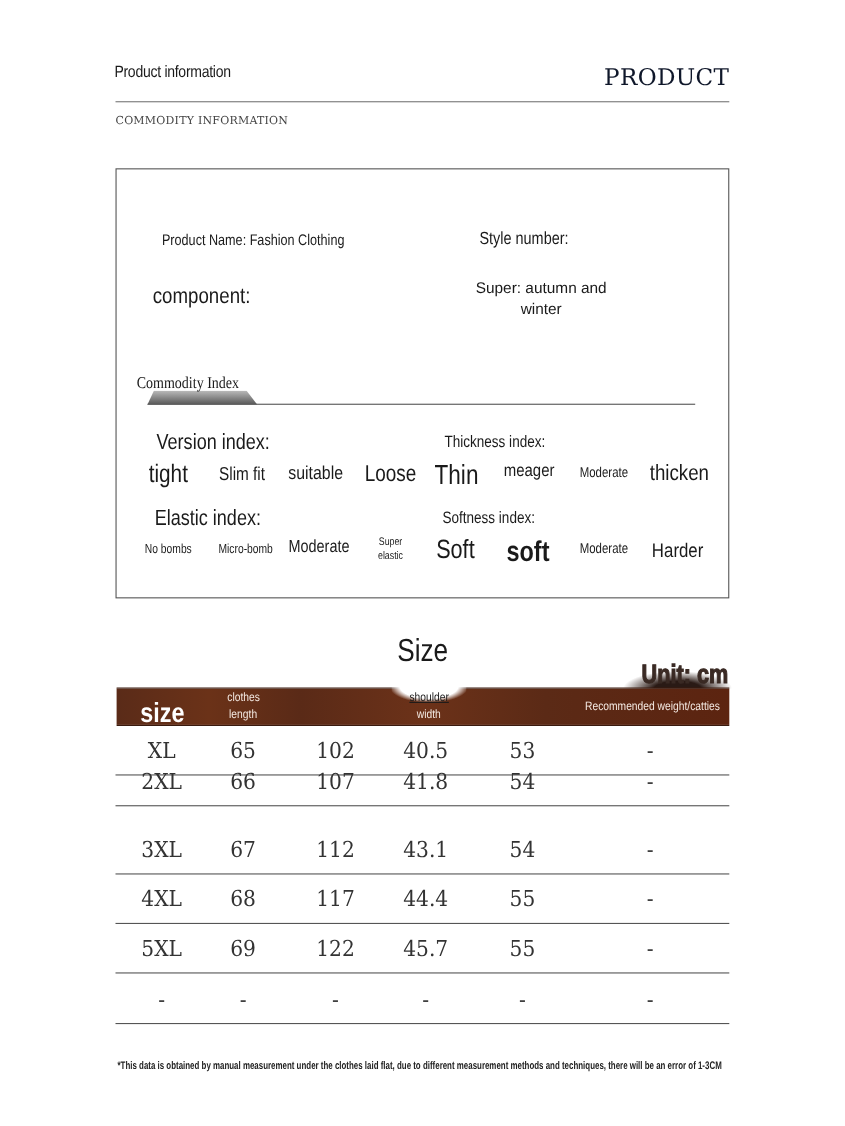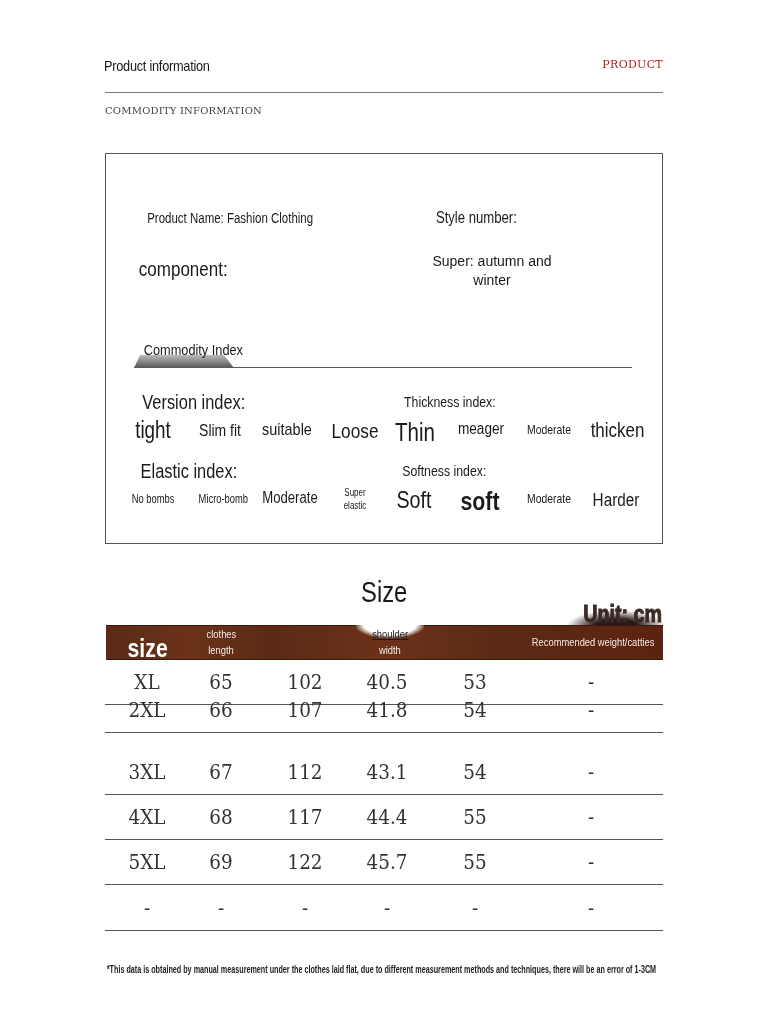--- a/index.html
+++ b/index.html
@@ -4,33 +4,33 @@
 <style>
   html, body { margin: 0; padding: 0; background: #ffffff; }
   body { width: 768px; height: 1024px; position: relative; overflow: hidden;
          font-family: "Liberation Sans", sans-serif; color: #1a1a1a; }
   .abs { position: absolute; }
   .cond { font-family: "Liberation Sans", sans-serif; font-stretch: condensed; transform-origin: left center; }
   .serif { font-family: "DejaVu Serif", serif; }
 
   
   #hdr-title { left: 104px; top: 57px; font-size: 15px; font-weight: 500; letter-spacing: -0.3px; transform: scaleX(0.85); }
-  #hdr-right { right: 105px; top: 58px; font-size: 11px; color: #b91c1c; letter-spacing: 0.3px; }
+  #hdr-right { right: 105px; top: 58px; font-size: 21px; color: #0f172a; letter-spacing: 0.3px; }
   #hdr-line { left: 105px; top: 92px; width: 558px; height: 1px; background: #777; }
   #hdr-sub { left: 105px; top: 105px; font-size: 10px; color: #444; letter-spacing: 0.2px; }
 
   
   #info-box { left: 105px; top: 153px; width: 556px; height: 389px; border: 1px solid #555; }
   .lbl { font-size: 14px; transform: scaleX(0.82); white-space: nowrap; }
   #product-name { left: 129px; top: 210px; }
   #style-number { left: 427px; top: 209px; font-size: 16px; }
   #component { left: 131px; top: 258px; font-size: 20px; transform: scaleX(0.85); }
   #season { left: 430px; top: 252px; width: 124px; text-align: center; font-size: 14px; line-height: 19px; transform: none; white-space: normal; }
 
-  #ci-wrap { left: 135px; top: 341px; }
+  #ci-wrap { left: 116px; top: 341px; font-family: Liberation Serif, serif; }
   #ci-label { font-size: 15px; transform: scaleX(0.85); position: relative; z-index: 2; white-space: nowrap; }
   #ci-shadow { left: 134px; top: 355px; width: 100px; height: 13px;
                background: linear-gradient(180deg, #bbb 0%, #555 100%);
                clip-path: polygon(6% 0, 90% 0, 100% 100%, 0 100%); z-index: 1; }
   #ci-line { left: 134px; top: 367px; width: 498px; height: 1px; background: #555; }
 
   .idx-title { font-size: 20px; transform: scaleX(0.82); white-space: nowrap; }
   .idx-title.small { font-size: 15px; }
   .opt { white-space: nowrap; transform-origin: center center; text-align: center; }
 

